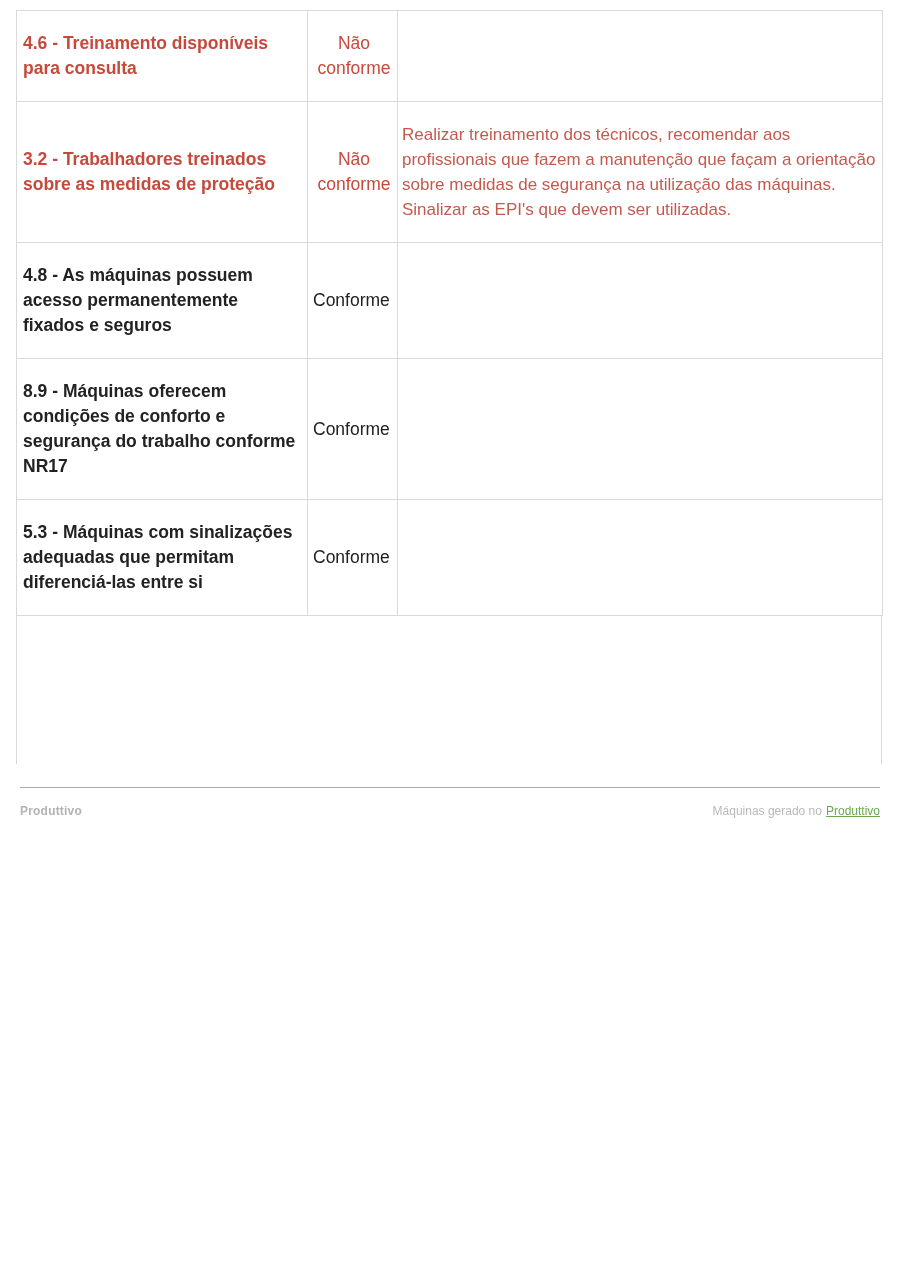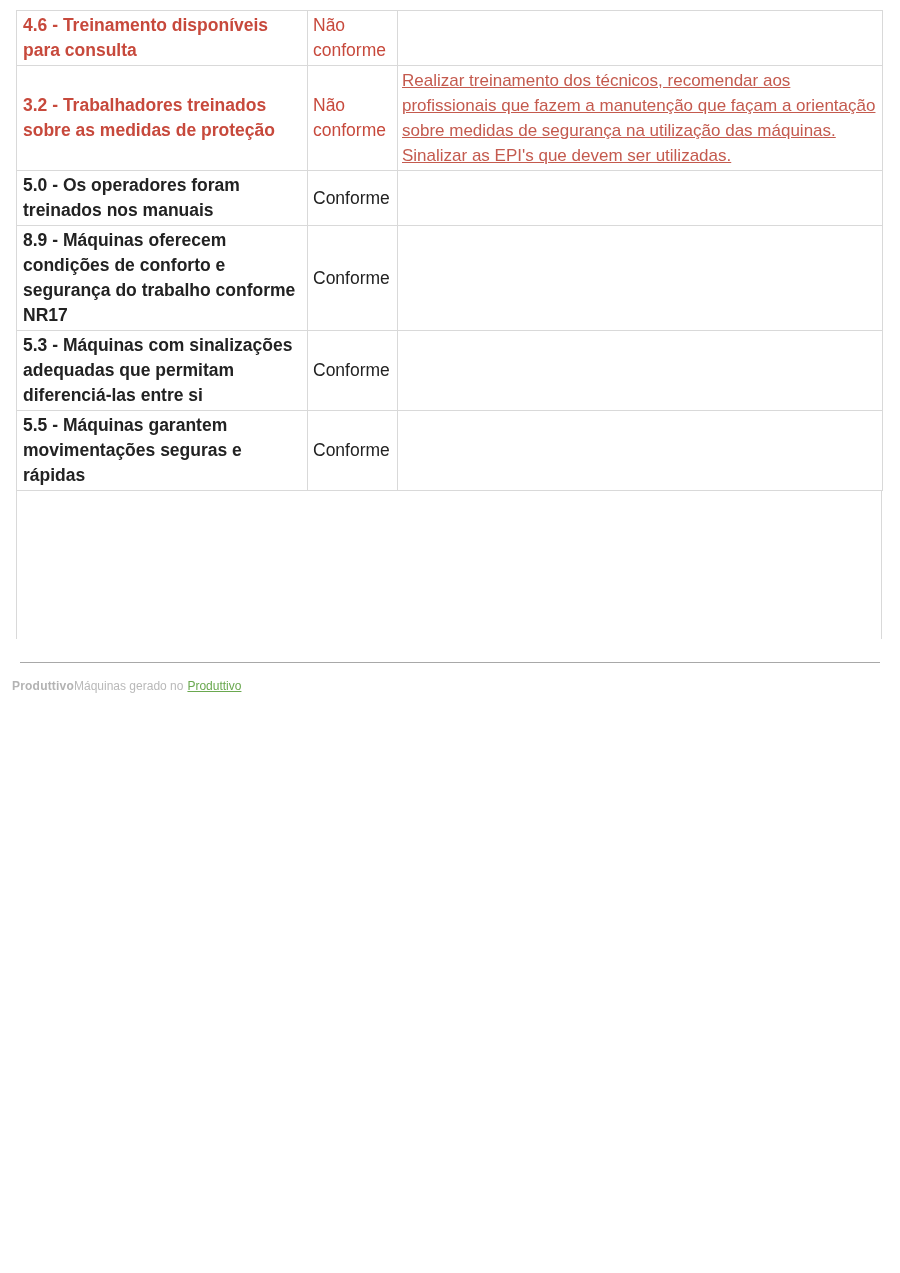--- a/index.html
+++ b/index.html
@@ -27,52 +27,53 @@
     width: 866px;
     margin: 10px 18px 0 16px;
   }
   col.c1 { width: 291px; }
   col.c2 { width: 90px; }
   col.c3 { width: 485px; }
 
   td {
     border: 1px solid var(--border-gray);
     vertical-align: middle;
-    padding: 2px 6px;
+    padding: 20px 6px;
     font-size: 17.5px;
     line-height: 25px;
     word-wrap: break-word;
   }
   td.c-item  { font-weight: 700; color: var(--text-dark); padding-left: 6px; }
   td.c-status{ color: var(--text-dark); padding-left: 5px; padding-right: 2px; }
-  td.c-notes { color: var(--text-dark); padding-left: 4px; font-size: 17px; text-decoration: underline; }
+  td.c-notes { color: var(--text-dark); padding-left: 4px; font-size: 17px; }
   td.c-notes .notes-text { white-space: pre-line; }
 
   tr.nonconform td.c-item   { color: var(--nonconform-red); }
-  tr.nonconform td.c-status { color: var(--nonconform-red); }
+  tr.nonconform td.c-status { color: var(--nonconform-red); text-align: center; }
   tr.nonconform td.c-notes  { color: var(--notes-red); }
 
   .table-filler {
     width: 866px;
     height: 148px;
     margin: 0 18px 0 16px;
     border-left: 1px solid var(--border-gray);
     border-right: 1px solid var(--border-gray);
   }
 
   .footer-divider {
     margin: 23px 20px 0 20px;
     border-top: 1px solid var(--divider-gray);
     height: 0;
   }
 
   .footer {
     display: flex;
+    justify-content: space-between;
     align-items: baseline;
-    margin: 16px 20px 0 12px;
+    margin: 16px 20px 0 20px;
     font-size: 12px;
   }
   .footer-brand {
     color: var(--footer-gray);
     font-weight: 700;
     letter-spacing: 0.2px;
   }
   .footer-generated { color: #b9b9b9; }
   .footer-generated a {
     color: var(--link-green);
@@ -112,21 +113,21 @@
     <td class="c-status">
       <span class="status-text">Não conforme</span>
     </td>
     <td class="c-notes">
       <span class="notes-text">Realizar treinamento dos técnicos, recomendar aos profissionais que fazem a manutenção que façam a orientação sobre medidas de segurança na utilização das máquinas.
 Sinalizar as EPI's que devem ser utilizadas.</span>
     </td>
   </tr>
         <tr>
     <td class="c-item">
-      <span class="item-text">5.0 - Os operadores foram treinados nos manuais</span>
+      <span class="item-text">4.8 - As máquinas possuem acesso permanentemente fixados e seguros</span>
     </td>
     <td class="c-status">
       <span class="status-text">Conforme</span>
     </td>
     <td class="c-notes">
       <span class="notes-text"></span>
     </td>
   </tr>
         <tr>
     <td class="c-item">
@@ -143,31 +144,20 @@
     <td class="c-item">
       <span class="item-text">5.3 - Máquinas com sinalizações adequadas que permitam diferenciá-las entre si</span>
     </td>
     <td class="c-status">
       <span class="status-text">Conforme</span>
     </td>
     <td class="c-notes">
       <span class="notes-text"></span>
     </td>
   </tr>
-        <tr>
-    <td class="c-item">
-      <span class="item-text">5.5 - Máquinas garantem movimentações seguras e rápidas</span>
-    </td>
-    <td class="c-status">
-      <span class="status-text">Conforme</span>
-    </td>
-    <td class="c-notes">
-      <span class="notes-text"></span>
-    </td>
-  </tr>
       </tbody>
   </table>
 
   <div class="table-filler"></div>
 
   <div class="footer-divider"></div>
 
   <div class="footer">
     <span class="footer-brand">Produttivo</span>
     <span class="footer-generated">

